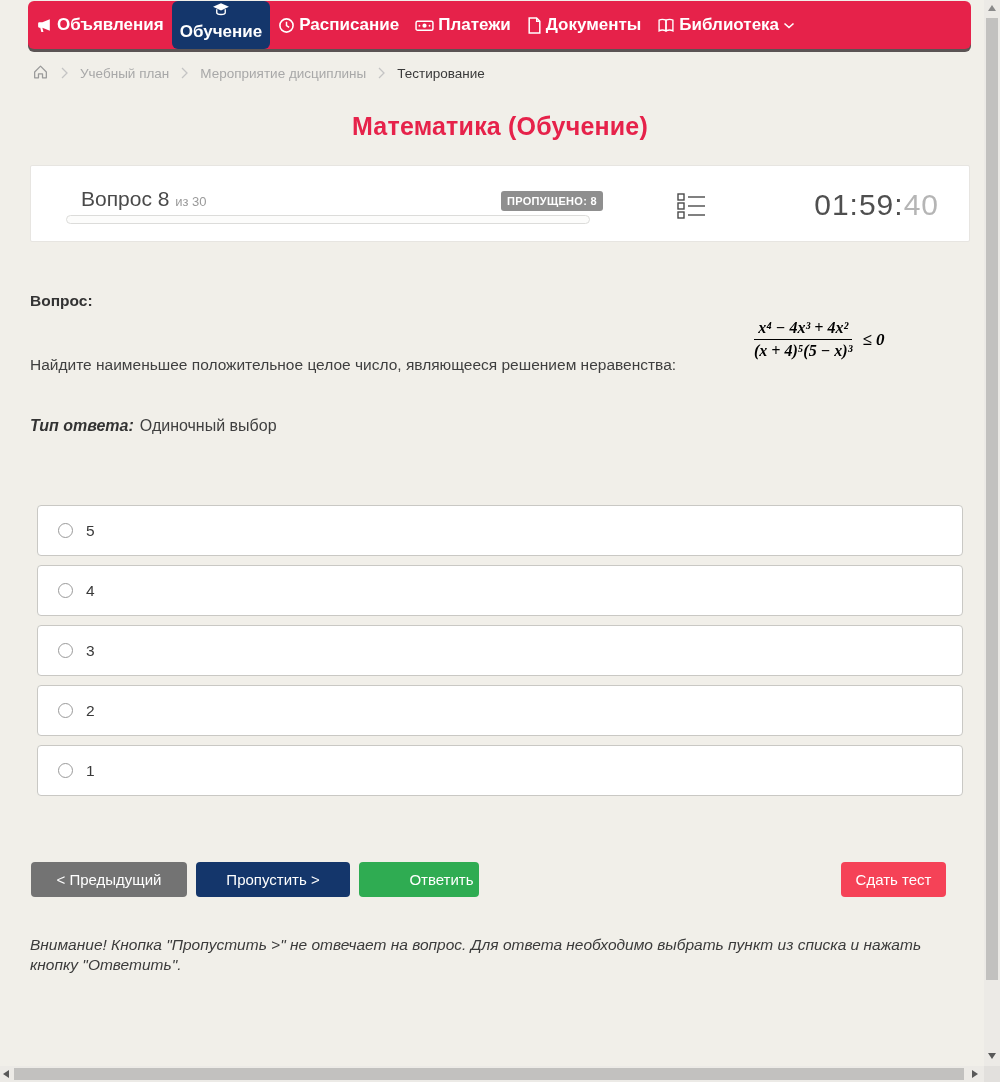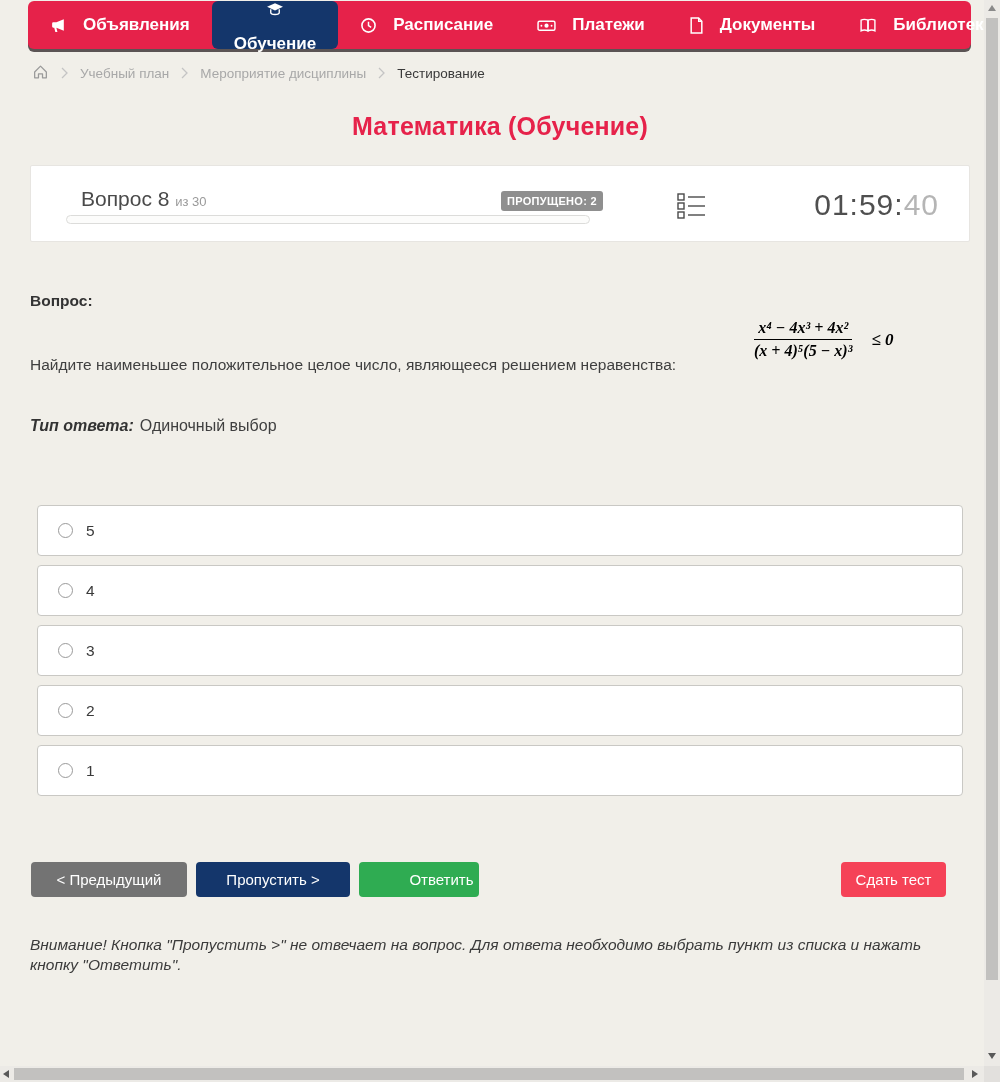--- a/index.html
+++ b/index.html
@@ -11,22 +11,22 @@
     overflow:hidden;
   }
   
   .topnav {
     position:absolute; left:28px; top:1px; width:943px; height:48px;
     background:#e6224a; border-radius:6px;
     display:flex; align-items:stretch;
     box-shadow:0 3px 0 rgba(10,0,4,0.65);
   }
   .nav-item {
-    display:flex; align-items:center; gap:16px;
-    padding:0 22px; color:#fff; font-weight:bold; font-size:17px;
+    display:flex; align-items:center; gap:4px;
+    padding:0 8px; color:#fff; font-weight:bold; font-size:17px;
     white-space:nowrap; cursor:pointer; text-decoration:none;
   }
   .nav-item.active { background:#14366b; border-radius:6px;flex-direction:column; }
   .nav-item svg { display:block; }
   
   .breadcrumb {
     position:absolute; left:32px; top:60px; height:26px;
     display:flex; align-items:center; gap:11px;
     font-size:13.5px; color:#a8a8a8;
   }
@@ -60,21 +60,21 @@
   .timer { position:absolute; right:30px; top:22px; font-size:30px; color:#4f4f4f; letter-spacing:1px; }
   .timer .sec { color:#b5b5b5; }
   
   .q-label {
     position:absolute; left:30px; top:292px;
     font-weight:bold; font-size:15.5px; color:#333;
   }
   .q-text { position:absolute; left:30px; top:356px; font-size:15.5px; color:#3f3f3f; }
   .formula {
     position:absolute; left:754px; top:319px;
-    display:flex; align-items:center; gap:19px;
+    display:flex; align-items:center; gap:10px;
     font-family:"Liberation Serif", serif; font-weight:bold; font-style:italic; color:#000;
   }
   .frac { display:inline-block; text-align:center; font-size:16px; line-height:1.15; }
   .frac .num { display:block; border-bottom:1.6px solid #000; padding:0 4px 2px; }
   .frac .den { display:block; padding-top:2px; }
   .rel { font-size:17px; }
   .answer-type { position:absolute; left:30px; top:417px; font-size:16px; color:#3f3f3f; }
   .answer-type .lbl { font-weight:bold; font-style:italic; color:#333; margin-right:6px; }
   
   .options { position:absolute; left:37px; top:505px; width:926px; }
@@ -209,21 +209,21 @@
   <span class="crumb current">Тестирование</span>
 </div>
 
 <h1 class="page-title">Математика (Обучение)</h1>
 
 <div class="qcard">
   <div class="qtitle">
     <span>Вопрос 8</span>
     <span class="qof">из 30</span>
   </div>
-  <span class="skip-badge">ПРОПУЩЕНО: 2</span>
+  <span class="skip-badge">ПРОПУЩЕНО: 8</span>
   <div class="progress">
     <div class="progress-fill"></div>
   </div>
   <span class="qlist-icon">
     <svg width="30" height="30" viewBox="0 0 30 30">
       <rect x="2" y="3" width="6" height="6" stroke="#4a4a4a" stroke-width="1.4" fill="none"></rect>
       <rect x="2" y="12" width="6" height="6" stroke="#4a4a4a" stroke-width="1.4" fill="none"></rect>
       <rect x="2" y="21" width="6" height="6" stroke="#4a4a4a" stroke-width="1.4" fill="none"></rect>
       <line x1="12" y1="6" x2="29" y2="6" stroke="#4a4a4a" stroke-width="1.4"></line>
       <line x1="12" y1="15" x2="29" y2="15" stroke="#4a4a4a" stroke-width="1.4"></line>

